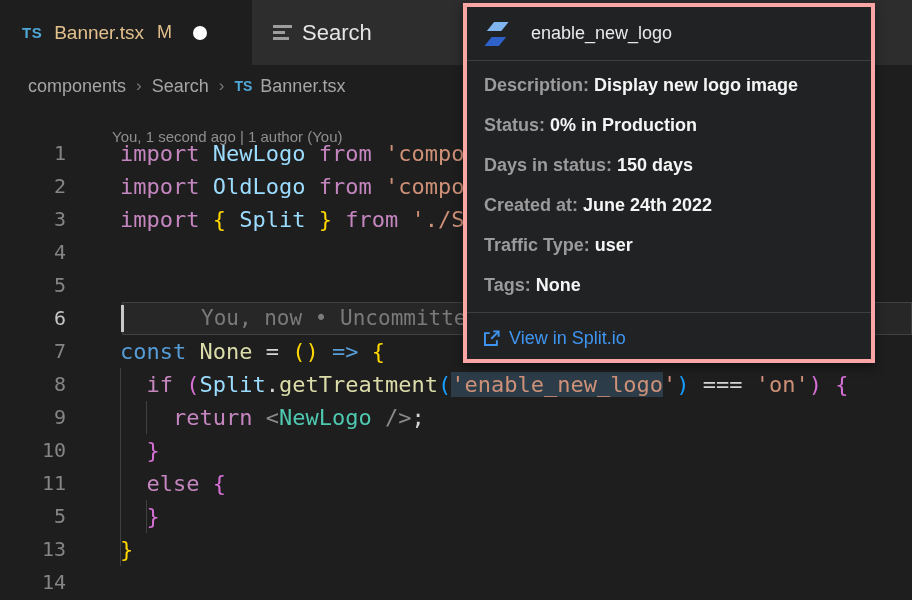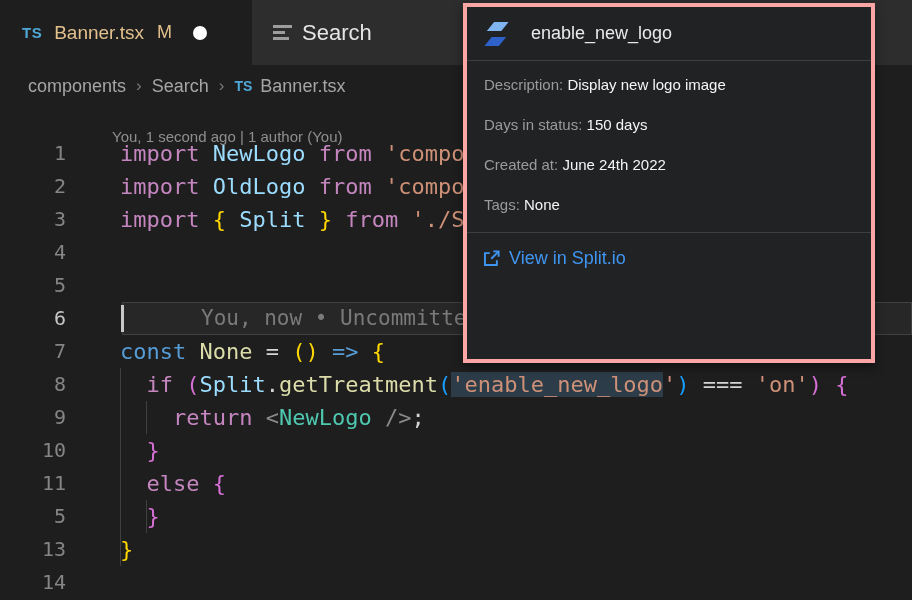--- a/index.html
+++ b/index.html
@@ -62,21 +62,21 @@
 
   
   .tooltip { position:absolute; left:463px; top:3px; width:412px; height:360px;
              background:#212224; border:4px solid #fca5a5; z-index:10;
              box-shadow:0 4px 10px rgba(0,0,0,0.45); }
   .tt-header { height:54px; display:flex; align-items:center; padding-left:15px;
                border-bottom:1px solid #3e3e40; }
   .tt-logo { width:29px; height:30px; flex:0 0 auto; }
   .tt-name { color:#eaeaea; font-size:18px; margin-left:20px; }
   .tt-rows { padding-top:4px; }
-  .tt-row { height:40px; line-height:40px; padding-left:17px; font-size:15px; white-space:nowrap; }
+  .tt-row { height:40px; line-height:40px; padding-left:17px; font-size:18px; white-space:nowrap;font-weight:bold; }
   .tt-label { color:#9b9b9b; }
   .tt-value { color:#f5f5f5; }
   .tt-sep { border-top:1px solid #3e3e40; margin-top:7px; }
   .tt-linkrow { display:flex; align-items:center; padding:15px 0 0 15px; cursor:pointer;text-align:right; }
   .tt-link-icon { width:19px; height:19px; margin-right:8px; }
   .tt-link-label { color:#3f96f2; font-size:18px; }
 </style>
 </head>
 <body>
 
@@ -155,22 +155,24 @@
   <div class="tooltip">
     <div class="tt-header">
       <svg class="tt-logo" viewBox="0 0 24 24">
         <path fill="#7fb4ee" d="M10 2 L22 2 L16 9.5 L4 9.5 Z"></path>
         <path fill="#2e62c9" d="M14 22 L2 22 L8 14.5 L20 14.5 Z"></path>
       </svg>
       <span class="tt-name">enable_new_logo</span>
     </div>
     <div class="tt-rows" id="tooltip-rows">
         <div class="tt-row"><span class="tt-label">Description: </span><span class="tt-value">Display new logo image</span></div>
+        <div class="tt-row"><span class="tt-label">Status: </span><span class="tt-value">0% in Production</span></div>
         <div class="tt-row"><span class="tt-label">Days in status: </span><span class="tt-value">150 days</span></div>
         <div class="tt-row"><span class="tt-label">Created at: </span><span class="tt-value">June 24th 2022</span></div>
+        <div class="tt-row"><span class="tt-label">Traffic Type: </span><span class="tt-value">user</span></div>
         <div class="tt-row"><span class="tt-label">Tags: </span><span class="tt-value">None</span></div>
       </div>
     <div class="tt-sep"></div>
     <div class="tt-linkrow">
       <svg class="tt-link-icon" viewBox="0 0 16 16" fill="none" stroke="#3f96f2" stroke-width="1.6">
         <path d="M6.5 3.5 H2.5 V13.5 H12.5 V9.5"></path>
         <path d="M9.5 2 H14 V6.5"></path>
         <path d="M13.6 2.4 L7.8 8.2"></path>
       </svg>
       <span class="tt-link-label">View in Split.io</span>

